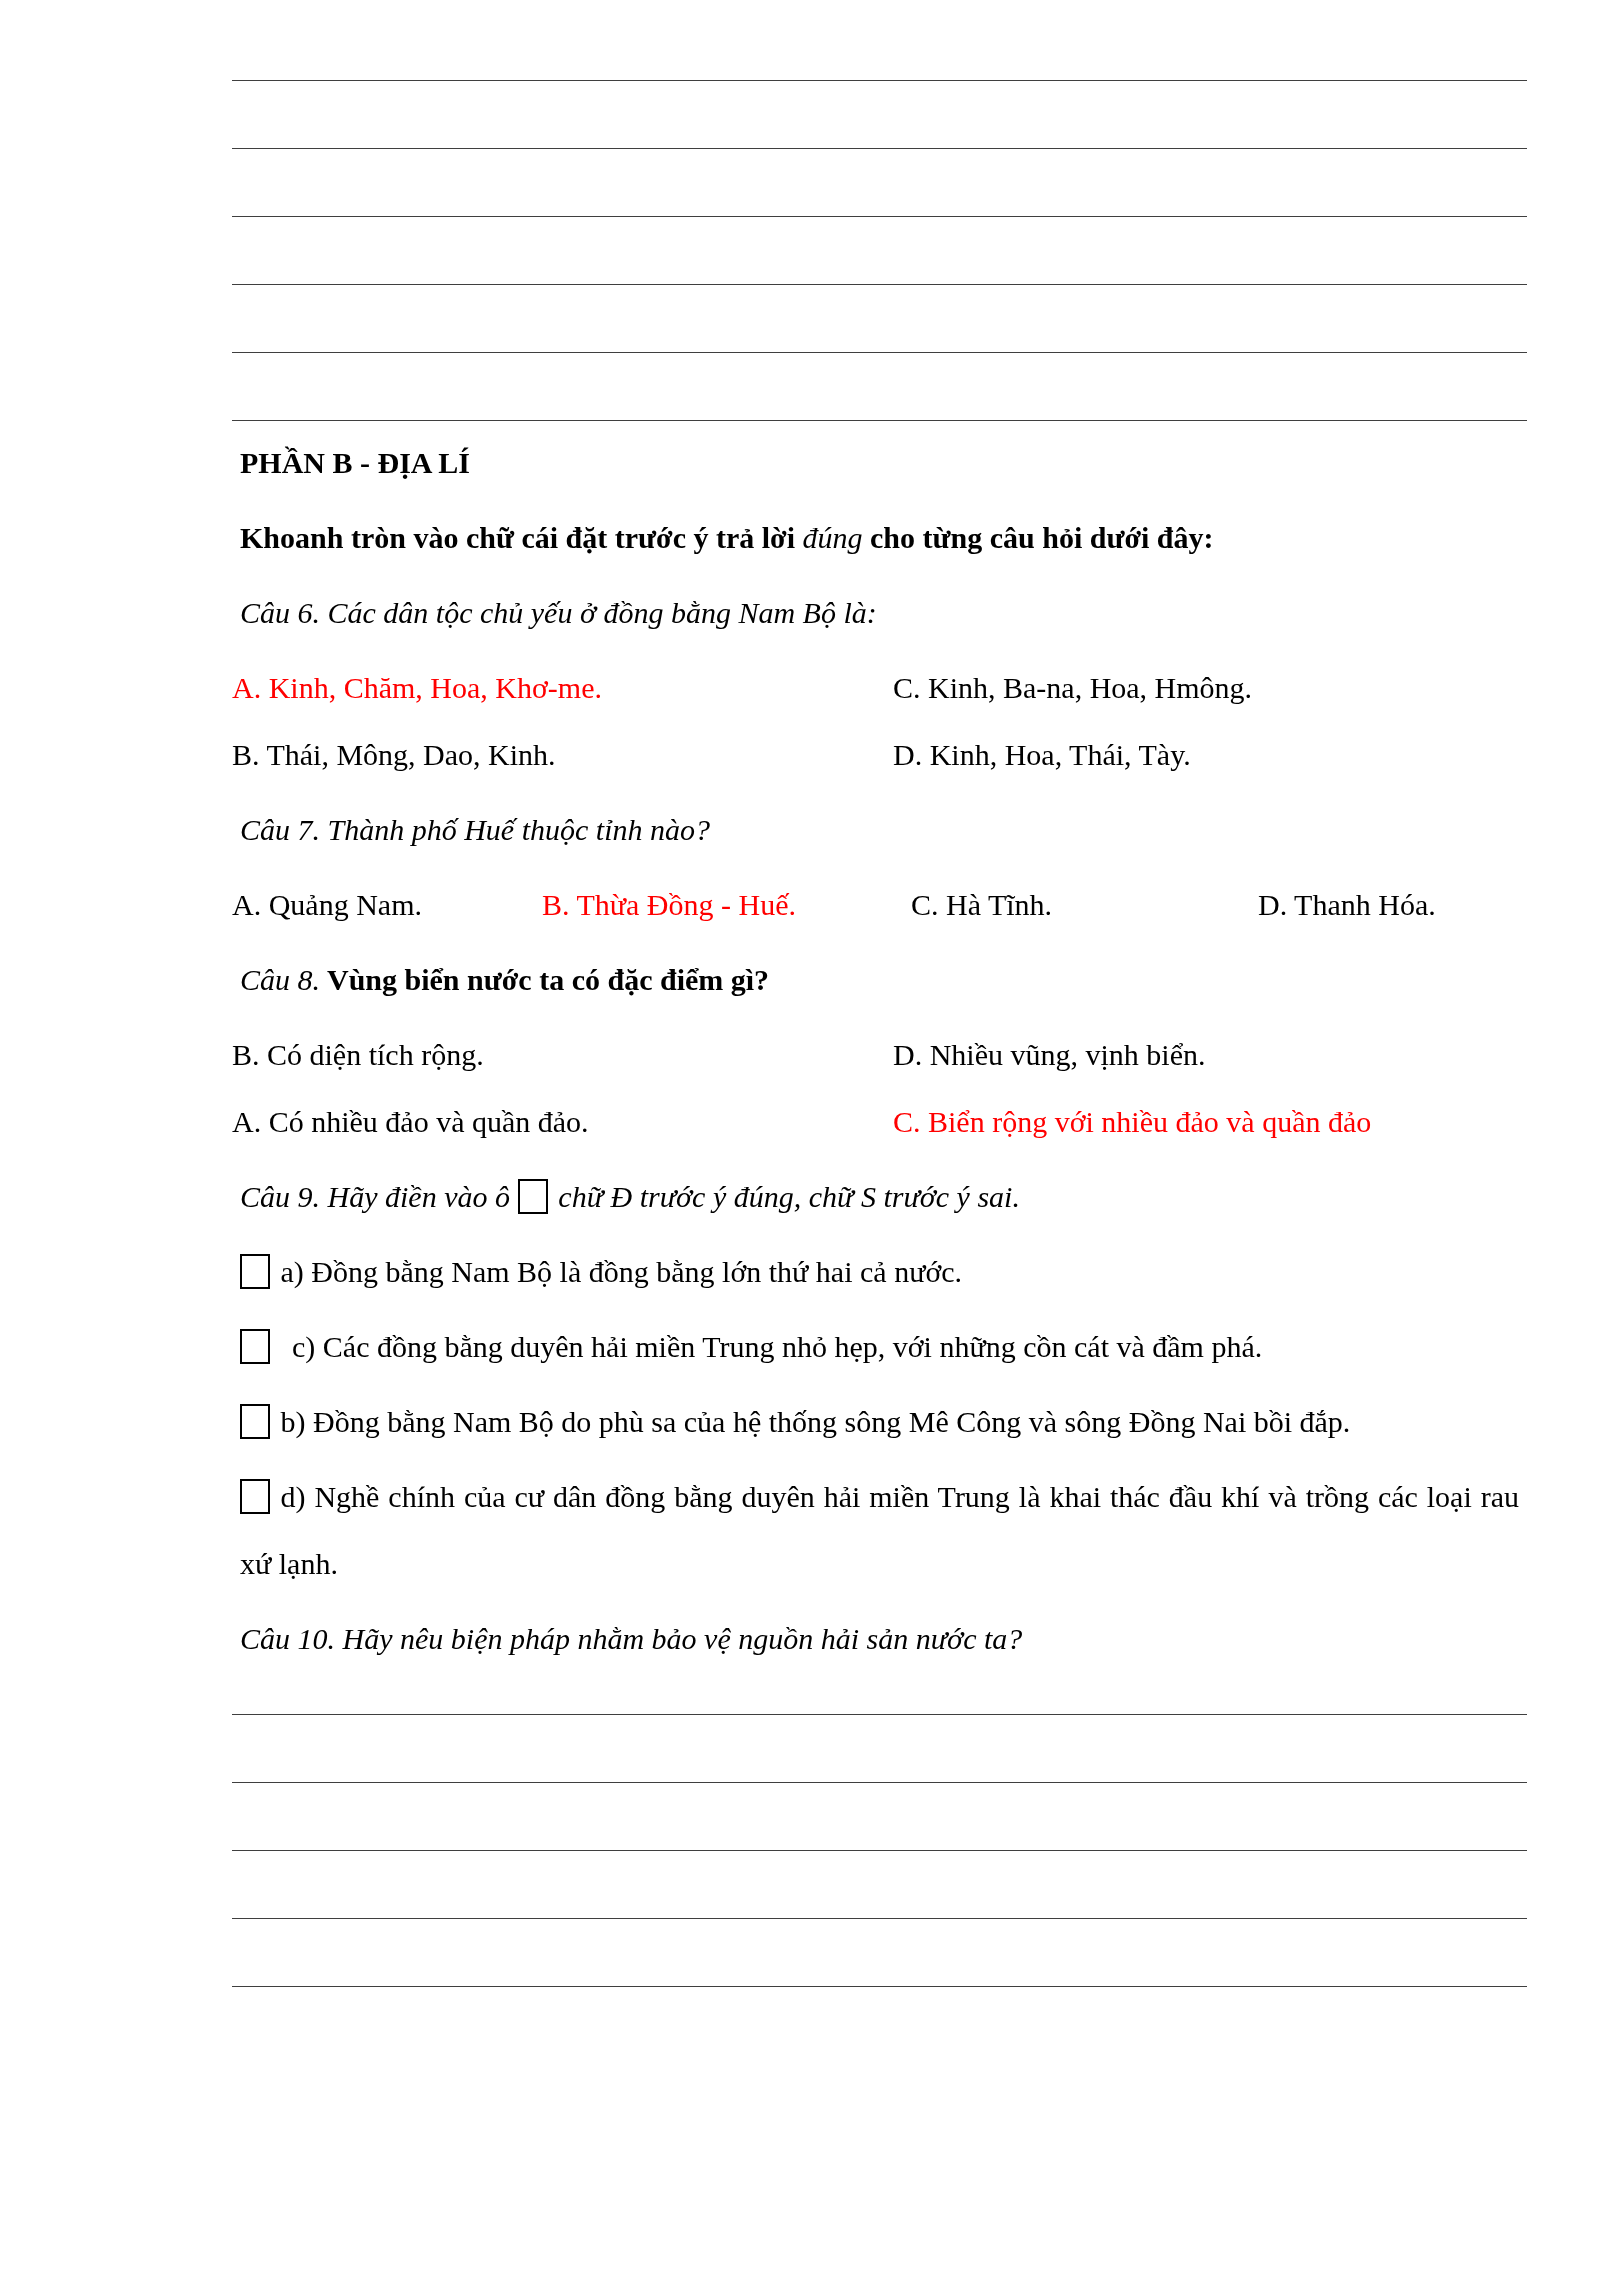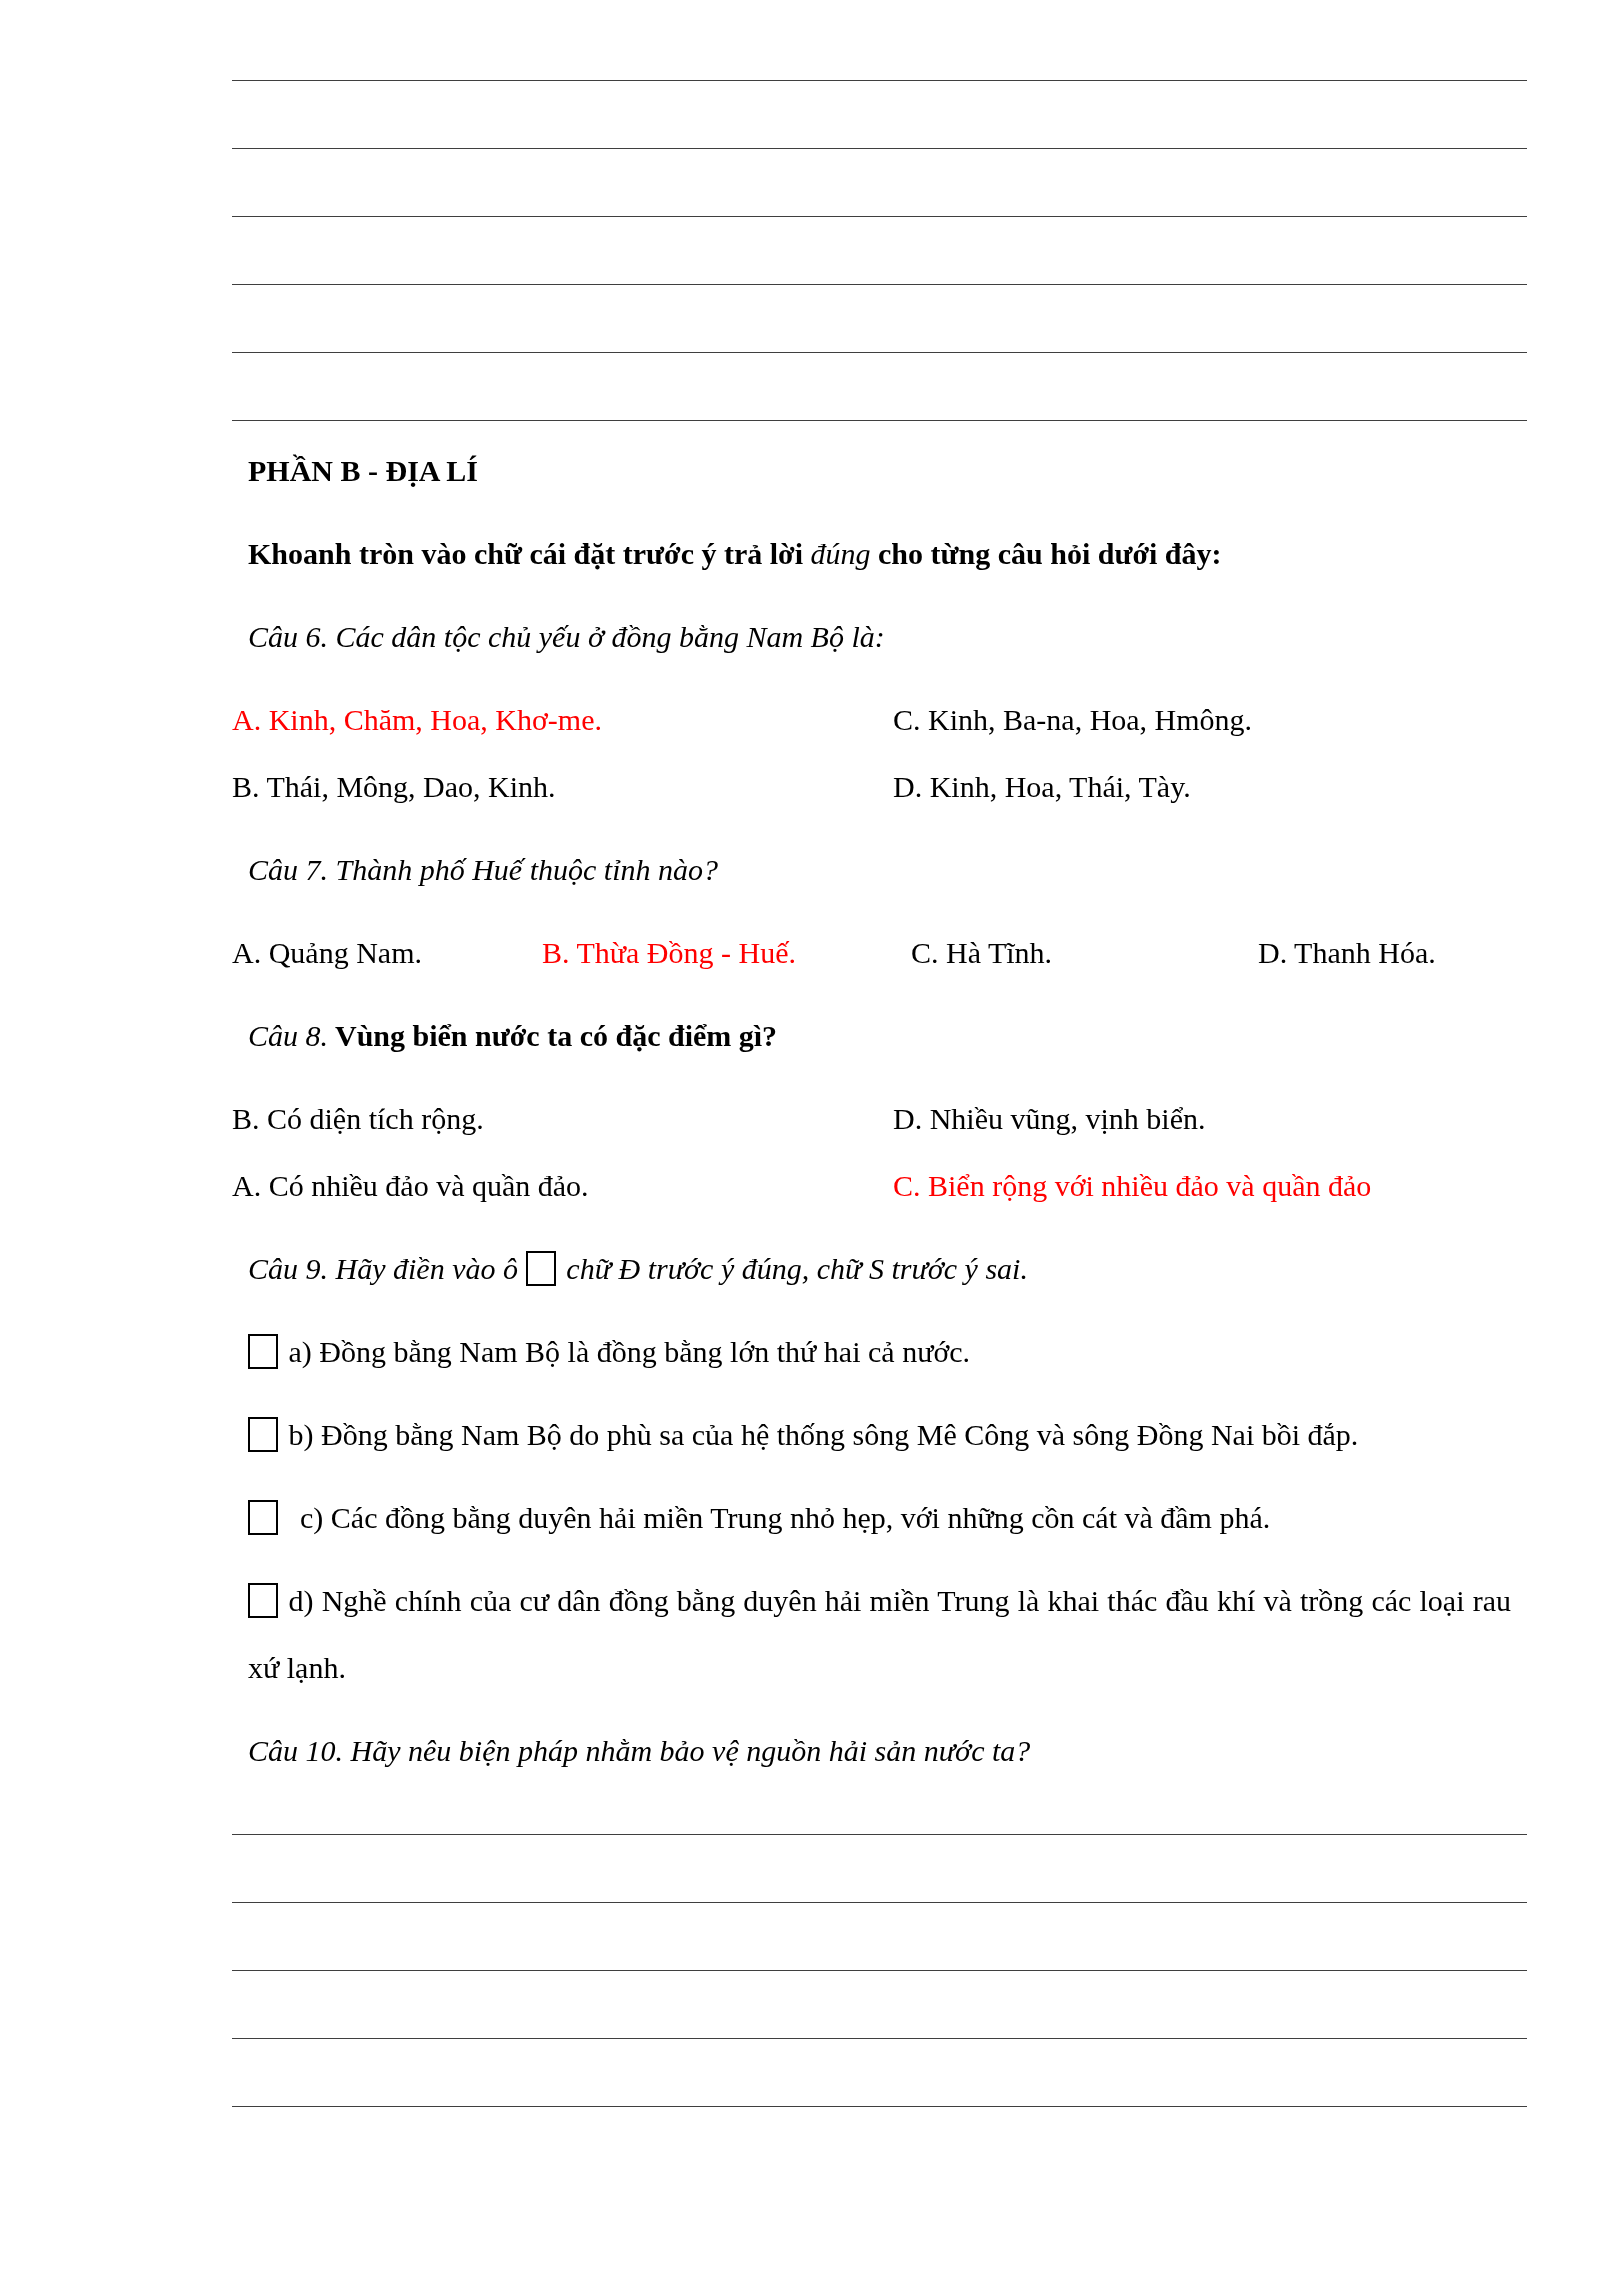--- a/index.html
+++ b/index.html
@@ -17,21 +17,21 @@
     padding: 13px 96px 0 232px;
     overflow: hidden;
   }
 
   .rule-line {
     height: 68px;
     border-bottom: 1.3px solid var(--rule, #3f3f3f);
   }
   .rule-line.first-short { height: 35px; }
 
-  p { margin: 16px; }
+  p { margin: 8px; }
   .bold { font-weight: bold; }
   .bolditalic { font-weight: normal; font-style: italic; }
   .nowrap { white-space: nowrap; }
 
   .opt-row { display: flex; }
   .opt-row .col-a { flex: 0 0 661px; }
 
   .q7-row .o1 { flex: 0 0 310px; }
   .q7-row .o2 { flex: 0 0 369px; }
   .q7-row .o3 { flex: 0 0 347px; }
@@ -96,23 +96,23 @@
   </div>
   <div class="opt-row">
     <span class="col-a nowrap" data-color="black">A. Có nhiều đảo và quần đảo.</span>
     <span class="nowrap" data-color="red">C. Biển rộng với nhiều đảo và quần đảo</span>
   </div>
 
   <p class="nowrap"><span class="bolditalic">Câu 9. Hãy điền vào ô</span><span class="cbox inline-box"></span><span class="bolditalic">chữ Đ trước ý đúng, chữ S trước ý sai.</span></p>
 
   <p class="tf"><span class="cbox"></span><span>a) Đồng bằng Nam Bộ là đồng bằng lớn thứ hai cả nước.</span></p>
 
+  <p class="tf"><span class="cbox gap-lg"></span><span>c) Các đồng bằng duyên hải miền Trung nhỏ hẹp, với những cồn cát và đầm phá.</span></p>
+
   <p class="tf"><span class="cbox"></span><span>b) Đồng bằng Nam Bộ do phù sa của hệ thống sông Mê Công và sông Đồng Nai bồi đắp.</span></p>
-
-  <p class="tf"><span class="cbox gap-lg"></span><span>c) Các đồng bằng duyên hải miền Trung nhỏ hẹp, với những cồn cát và đầm phá.</span></p>
 
   <p class="tf"><span class="cbox"></span><span>d) Nghề chính của cư dân đồng bằng duyên hải miền Trung là khai thác đầu khí và trồng các loại rau xứ lạnh.</span></p>
 
   <p class="bolditalic nowrap">Câu 10. Hãy nêu biện pháp nhằm bảo vệ nguồn hải sản nước ta?</p>
 
   <div>
     <div class="rule-line first-short"></div>
     <div class="rule-line"></div>
     <div class="rule-line"></div>
     <div class="rule-line"></div>

